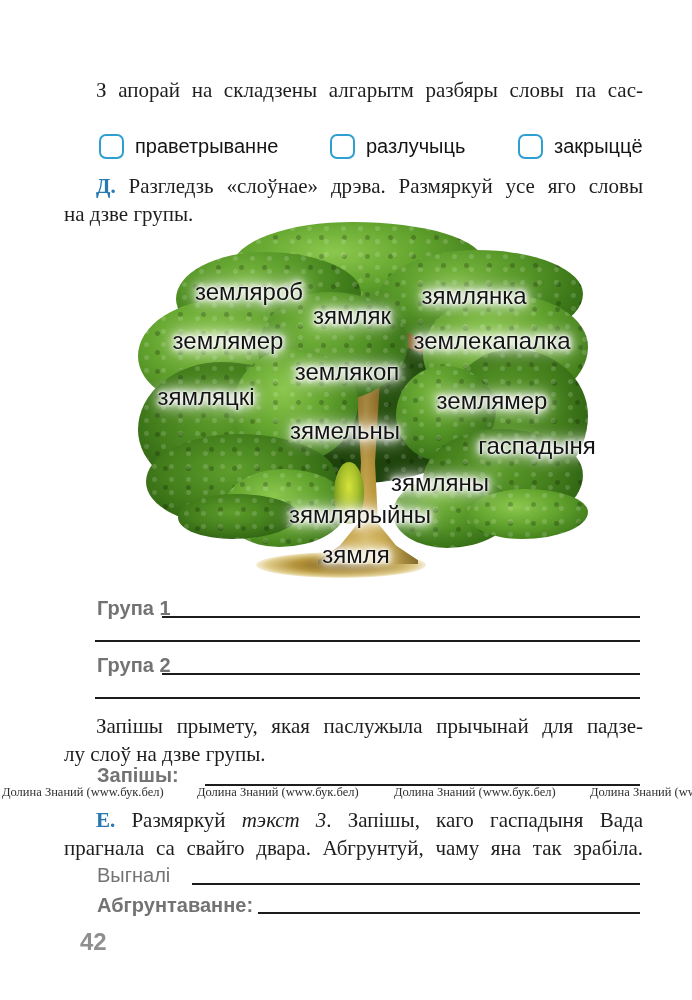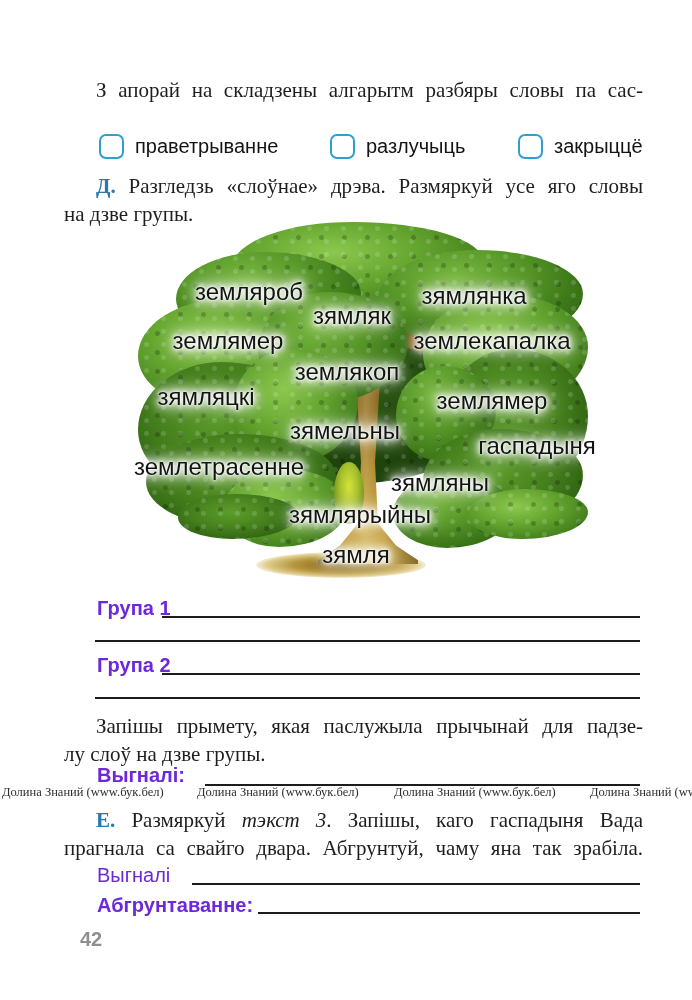--- a/index.html
+++ b/index.html
@@ -6,21 +6,21 @@
   body{
     width:692px;height:1000px;position:relative;overflow:hidden;
     background:#ffffff;font-family:"Liberation Serif",serif;color:#1e1e1e;
   }
   .para{position:absolute;left:64px;width:579px;font-size:21px;line-height:28px;color:#1e1e1e;}
   .jl{display:block;text-align:justify;text-align-last:justify;}
   .nl{display:block;}
   .ind{display:inline-block;width:32px;}
   .task-letter{color:#2878b2;font-weight:bold;}
   .it{font-style:italic;}
-  .lbl{position:absolute;font-family:"Liberation Sans",sans-serif;font-size:20px;font-weight:bold;color:#6d28d9;white-space:nowrap;}
+  .lbl{position:absolute;font-family:"Liberation Sans",sans-serif;font-size:20px;font-weight:bold;color:#737373;white-space:nowrap;}
   .lbl-reg{font-weight:normal;}
   .wline{position:absolute;height:0;border-bottom:2px solid #1c1c1c;}
   
   .cb-item{position:absolute;display:flex;align-items:center;gap:11px;
     font-family:"Liberation Sans",sans-serif;font-size:20px;color:#141414;}
   .cb-box{width:21px;height:21px;border:2.5px solid #2f9fd2;border-radius:7px;background:#fff;flex:0 0 auto;}
   
   .tree{position:absolute;left:138px;top:224px;width:450px;height:350px;}
   .ground{position:absolute;left:118px;top:328px;width:170px;height:26px;z-index:0;border-radius:50%;
     background:radial-gradient(ellipse at 50% 50%, #7a5c16 0%, #b6963e 40%, #e0cd8d 62%, rgba(234,217,160,0) 75%);}
@@ -43,21 +43,21 @@
       linear-gradient(180deg, #7a591a 0%, #9a751f 40%, #bb952f 70%, #d2b252 100%);
     clip-path:polygon(38% 0%, 62% 0%, 57% 45%, 60% 78%, 78% 90%, 100% 98%, 100% 100%, 0% 100%, 0% 98%, 22% 90%, 40% 78%, 43% 45%);}
   .moss{position:absolute;left:196px;top:238px;width:30px;height:62px;z-index:6;border-radius:50%;
     background:radial-gradient(ellipse at 50% 40%, #d6e23c 0%, #a9c22c 40%, #74951d 75%, rgba(116,149,29,0) 100%);}
   .tree-word{position:absolute;transform:translate(-50%,-50%);z-index:10;white-space:nowrap;
     font-family:"Liberation Sans",sans-serif;font-size:24px;color:#141414;
     text-shadow:0 0 2px #fff,0 0 4px #fff,0 0 7px #fff,0 0 10px #fff,0 0 14px #fff,0 0 18px #fff,0 0 22px #fff;}
   
   .wm{position:absolute;top:785px;font-family:"Liberation Serif",serif;font-size:12.5px;color:#2f2f2f;white-space:nowrap;}
   .pageno{position:absolute;left:80px;top:928px;font-family:"Liberation Sans",sans-serif;
-    font-weight:bold;font-size:20px;color:#8f8f8f;}
+    font-weight:bold;font-size:24px;color:#8f8f8f;}
 </style>
 </head>
 <body>
 
 <div class="para" style="top:76px">
   <span class="jl"><span class="ind"></span><span>З апорай на складзены алгарытм разбяры словы па сас-</span></span>
 </div>
 
 <div class="cb-item" style="left:99px;top:134px">
   <span class="cb-box"></span>
@@ -104,38 +104,37 @@
   <span class="tree-word" style="left:111px;top:68px">земляроб</span>
   <span class="tree-word" style="left:336px;top:72px">зямлянка</span>
   <span class="tree-word" style="left:214px;top:92px">зямляк</span>
   <span class="tree-word" style="left:90px;top:117px">землямер</span>
   <span class="tree-word" style="left:354px;top:117px">землекапалка</span>
   <span class="tree-word" style="left:209px;top:148px">землякоп</span>
   <span class="tree-word" style="left:68px;top:173px">зямляцкі</span>
   <span class="tree-word" style="left:207px;top:207px">зямельны</span>
   <span class="tree-word" style="left:354px;top:177px">землямер</span>
   <span class="tree-word" style="left:399px;top:222px">гаспадыня</span>
-  <span class="tree-word" style="left:81px;top:243px">землетрасенне</span>
   <span class="tree-word" style="left:302px;top:259px">зямляны</span>
   <span class="tree-word" style="left:222px;top:291px">зямлярыйны</span>
   <span class="tree-word" style="left:218px;top:331px">зямля</span>
 </div>
 
 <span class="lbl" style="left:97px;top:597px">Група 1</span>
 <div class="wline" style="left:162px;top:616px;width:478px"></div>
 <div class="wline" style="left:95px;top:640px;width:545px"></div>
 <span class="lbl" style="left:97px;top:654px">Група 2</span>
 <div class="wline" style="left:162px;top:673px;width:478px"></div>
 <div class="wline" style="left:95px;top:697px;width:545px"></div>
 
 <div class="para" style="top:712px">
   <span class="jl"><span class="ind"></span><span>Запішы прымету, якая паслужыла прычынай для падзе-</span></span>
   <span class="nl">лу слоў на дзве групы.</span>
 </div>
-<span class="lbl" style="left:97px;top:764px">Выгналі:</span>
+<span class="lbl" style="left:97px;top:764px">Запішы:</span>
 <div class="wline" style="left:205px;top:784px;width:435px"></div>
 
 <span class="wm" style="left:2px">Долина Знаний (www.бук.бел)</span>
 <span class="wm" style="left:197px">Долина Знаний (www.бук.бел)</span>
 <span class="wm" style="left:394px">Долина Знаний (www.бук.бел)</span>
 <span class="wm" style="left:590px">Долина Знаний (www.бук.бел)</span>
 
 <div class="para" style="top:806px">
   <span class="jl"><span class="ind"></span><span class="task-letter">Е.</span>&nbsp;<span>Размяркуй </span><span class="it">тэкст 3</span><span>. Запішы, каго гаспадыня Вада</span></span>
   <span class="jl">прагнала са свайго двара. Абгрунтуй, чаму яна так зрабіла.</span>

